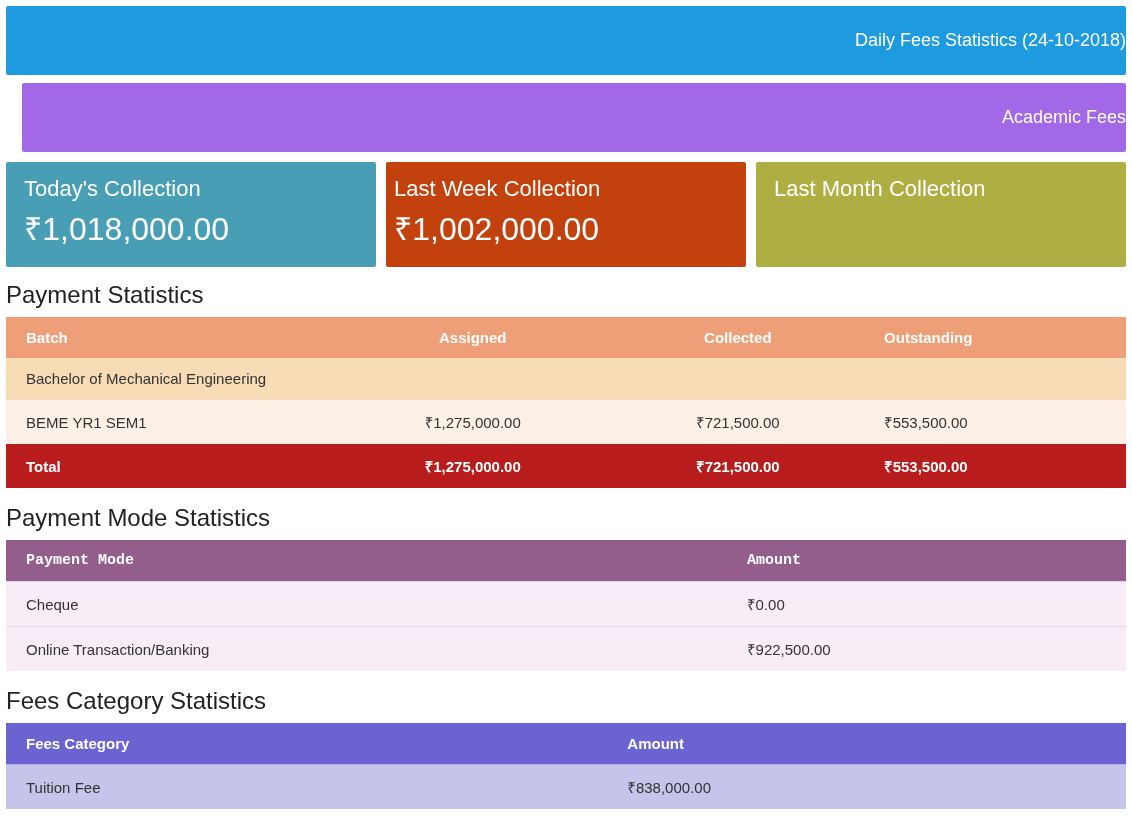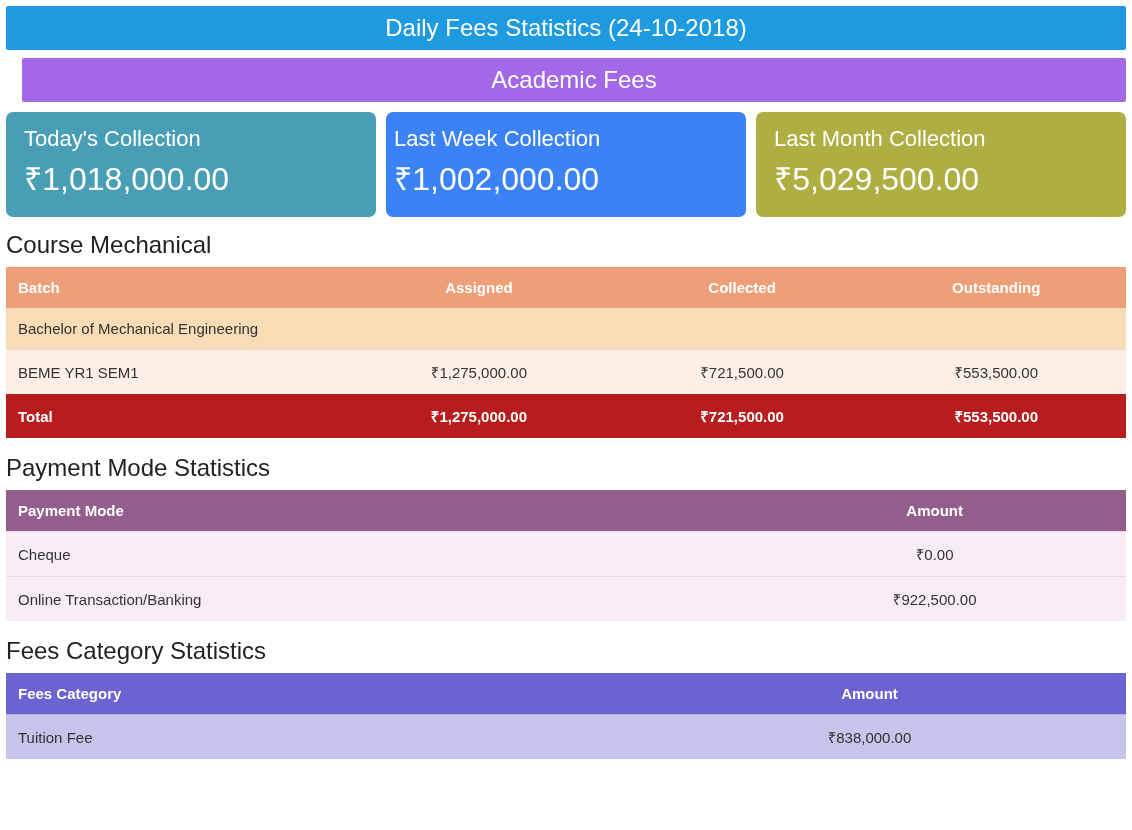--- a/index.html
+++ b/index.html
@@ -4,75 +4,75 @@
 <style>
   * { box-sizing: border-box; margin: 0; padding: 0; }
   body {
     font-family: -apple-system, BlinkMacSystemFont, "Segoe UI", Helvetica, Arial, sans-serif;
     background: #fff;
     color: #222;
     width: 1132px;
     padding: 6px;
   }
   .banner {
-    text-align: center;
+    text-align: right;
     color: #fff;
-    padding: 8px 0;
-    font-size: 24px;
+    padding: 24px 0;
+    font-size: 18px;
     font-weight: 400;
     margin-bottom: 8px;
     border-radius: 2px;
   }
   .banner-primary { background: #1e9ae0; }
   .banner-secondary { background: #a368e8; margin-left: 16px; }
 
   .cards {
     display: flex;
     gap: 10px;
     margin: 10px 0 14px 0;
   }
   .card {
     flex: 1;
     color: #fff;
     padding: 14px 18px 18px 18px;
-    border-radius: 7px;
+    border-radius: 2px;
   }
   .card-title { font-size: 22px; font-weight: 400; margin-bottom: 4px; }
   .card-value { font-size: 32px; font-weight: 400; }
   .card-teal  { background: #489fb5; }
-  .card-green { background: #3b82f6; padding-left: 8px; }
+  .card-green { background: #c2410c; padding-left: 8px; }
   .card-olive { background: #aeae43; }
 
   h2.section-title {
     font-size: 24px;
     font-weight: 400;
     color: #222;
     margin: 6px 0 8px 0;
   }
 
   table {
     width: 100%;
     border-collapse: collapse;
     margin-bottom: 16px;
   }
   th, td {
-    padding: 12px 12px;
+    padding: 12px 20px;
     text-align: left;
     font-size: 15px;
   }
-  th.ralign, td.ralign { text-align: center; }
+  th.ralign, td.ralign { text-align: left; }
 
   
   .course thead th { background: #ef9f77; color: #fff; font-weight: 600; }
   .course .grouprow td { background: #f7dcb6; color: #333; font-weight: 400; }
   .course .datarow td { background: #fcefe6; color: #333; border-top: 1px solid #f3d9c8; }
   .course .totalrow td { background: #b91c1c; color: #fff; font-weight: 600; }
 
   
-  .payment thead th { background: #935d8c; color: #fff; font-weight: 600; }
+  .payment thead th { background: #935d8c; color: #fff; font-weight: 600; font-family: Liberation Mono, monospace; }
   .payment tbody td { background: #f8edf7; color: #333; border-top: 1px solid #e9d6e7; }
 
   
   .category thead th { background: #6b63d1; color: #fff; font-weight: 600; }
   .category tbody td { background: #c5c4ea; color: #333; border-top: 1px solid #b3b2e0; }
 </style>
 </head>
 <body>
 
 <div class="banner banner-primary">
@@ -87,25 +87,24 @@
   <div class="card card-teal">
     <div class="card-title">Today's Collection</div>
     <div class="card-value">₹1,018,000.00</div>
   </div>
   <div class="card card-green">
     <div class="card-title">Last Week Collection</div>
     <div class="card-value">₹1,002,000.00</div>
   </div>
   <div class="card card-olive">
     <div class="card-title">Last Month Collection</div>
-    <div class="card-value">₹5,029,500.00</div>
   </div>
 </div>
 
-<h2 class="section-title">Course Mechanical</h2>
+<h2 class="section-title">Payment Statistics</h2>
 <table class="course">
   <thead>
     <tr>
       <th>Batch</th>
       <th class="ralign" style="text-align:center">Assigned</th>
       <th class="ralign" style="text-align:center">Collected</th>
       <th class="ralign">Outstanding</th>
     </tr>
   </thead>
   <tbody>

